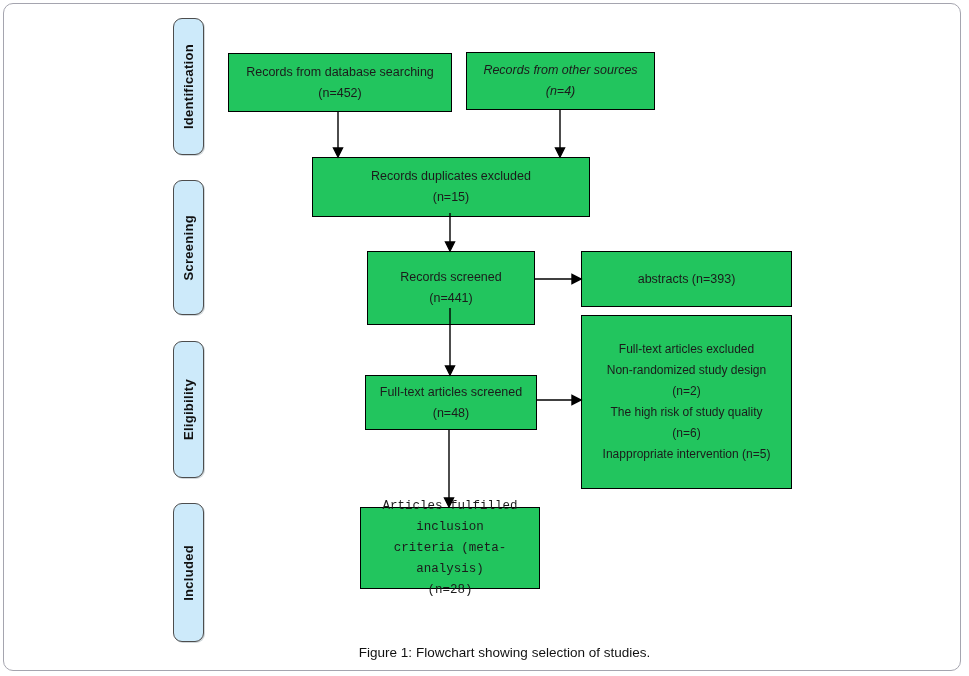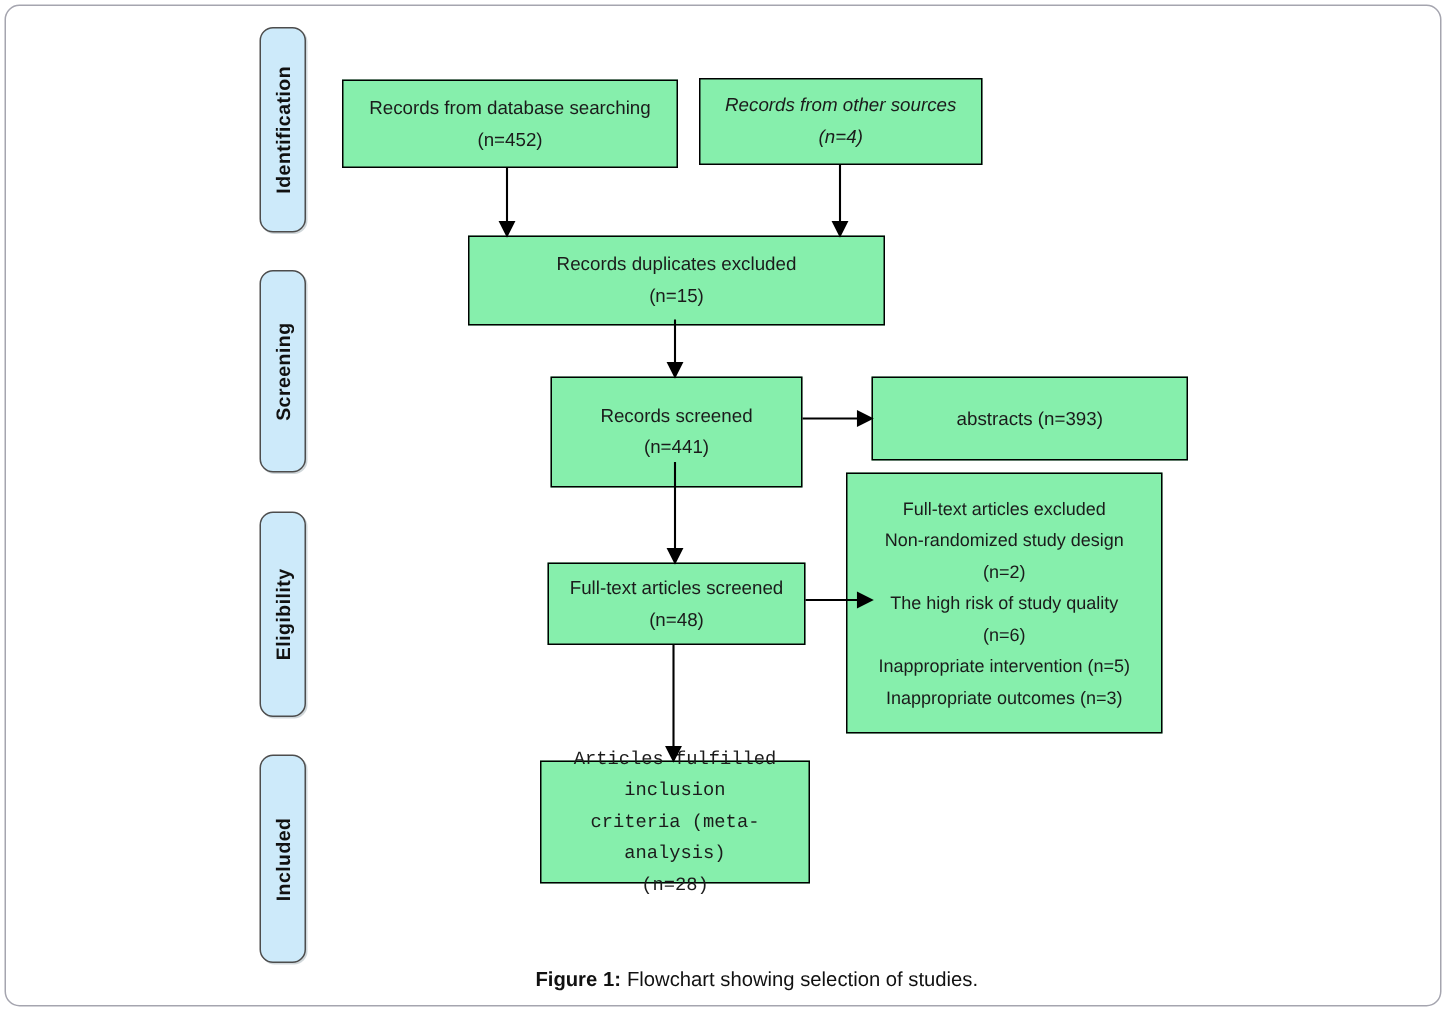--- a/index.html
+++ b/index.html
@@ -47,58 +47,58 @@
     letter-spacing: 0.3px;
     white-space: nowrap;
   }
   .stage-identification { top: 18px;  height: 137px; }
   .stage-screening      { top: 180px; height: 135px; }
   .stage-eligibility    { top: 341px; height: 137px; }
   .stage-included       { top: 503px; height: 139px; }
 
   .fbox {
     position: absolute;
-    background: #86efac;
+    background: #22c55e;
     border: 1.3px solid var(--box-border, #000000);
     box-sizing: border-box;
     display: flex;
     flex-direction: column;
     align-items: center;
     justify-content: center;
     text-align: center;
     font-size: 12.5px;
     line-height: 21px;
     color: #1b1b1b;
     padding: 2px 4px;
   }
   .box-database-search    { left: 228px; top: 53px;  width: 224px; height: 59px; }
   .box-other-sources      { left: 466px; top: 52px;  width: 189px; height: 58px; font-style: italic; }
   .box-duplicates         { left: 312px; top: 157px; width: 278px; height: 60px; }
   .box-records-screened   { left: 367px; top: 251px; width: 168px; height: 74px; }
   .box-records-excluded   { left: 581px; top: 251px; width: 211px; height: 56px; }
   .box-fulltext-screened  { left: 365px; top: 375px; width: 172px; height: 55px; }
-  .box-fulltext-excluded  { left: 564px; top: 315px; width: 211px; height: 174px; font-size: 12px; }
+  .box-fulltext-excluded  { left: 581px; top: 315px; width: 211px; height: 174px; font-size: 12px; }
   .box-included-articles  { left: 360px; top: 507px; width: 180px; height: 82px; font-family: Liberation Mono, monospace; }
 
   .arrows {
     position: absolute;
     left: 0;
     top: 0;
     pointer-events: none;
   }
   .caption {
     position: absolute;
     left: 0;
     top: 645px;
     width: 100%;
     text-align: center;
     font-size: 13.5px;
     color: #111111;
   }
-  .caption .cap-label { font-weight: bold; padding-left: 40px; }
+  .caption .cap-label { font-weight: normal; padding-left: 40px; }
   .caption .cap-text  { margin-left: 4px; }
 </style>
 </head>
 <body>
 
 <div class="canvas">
 
   <div class="frame"></div>
 
   <div class="stage-label stage-identification">
@@ -143,21 +143,20 @@
     <span>(n=48)</span>
   </div>
 
   <div class="fbox box-fulltext-excluded">
     <span>Full-text articles excluded</span>
     <span>Non-randomized study design</span>
     <span>(n=2)</span>
     <span>The high risk of study quality</span>
     <span>(n=6)</span>
     <span>Inappropriate intervention (n=5)</span>
-    <span>Inappropriate outcomes (n=3)</span>
   </div>
 
   <div class="fbox box-included-articles">
     <span>Articles fulfilled inclusion</span>
     <span>criteria (meta-analysis)</span>
     <span>(n=28)</span>
   </div>
 
   <svg class="arrows" width="969" height="676" viewBox="0 0 969 676">
     <g stroke="#000000" stroke-width="1.4" fill="#000000">

